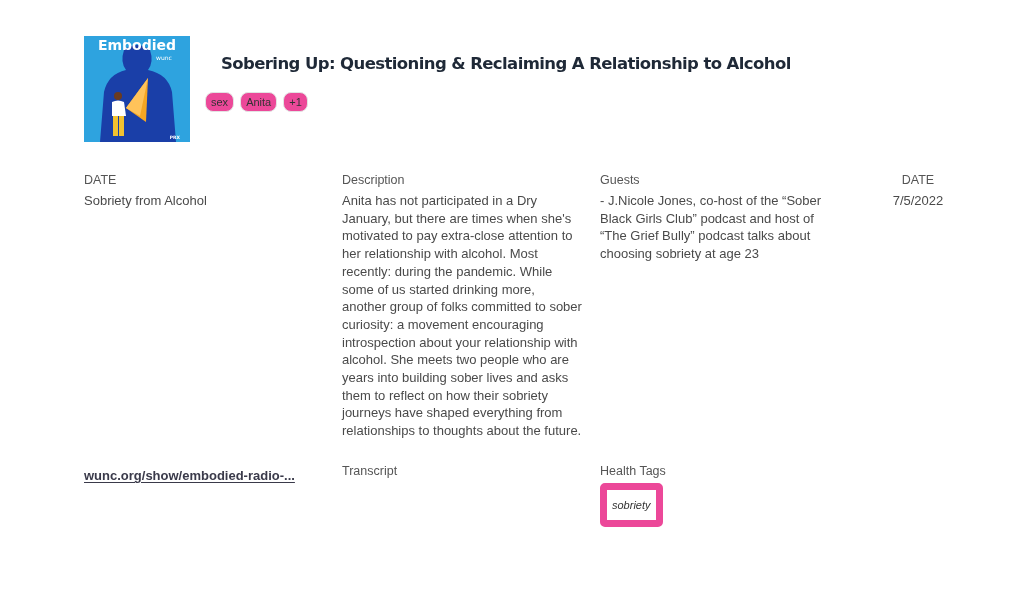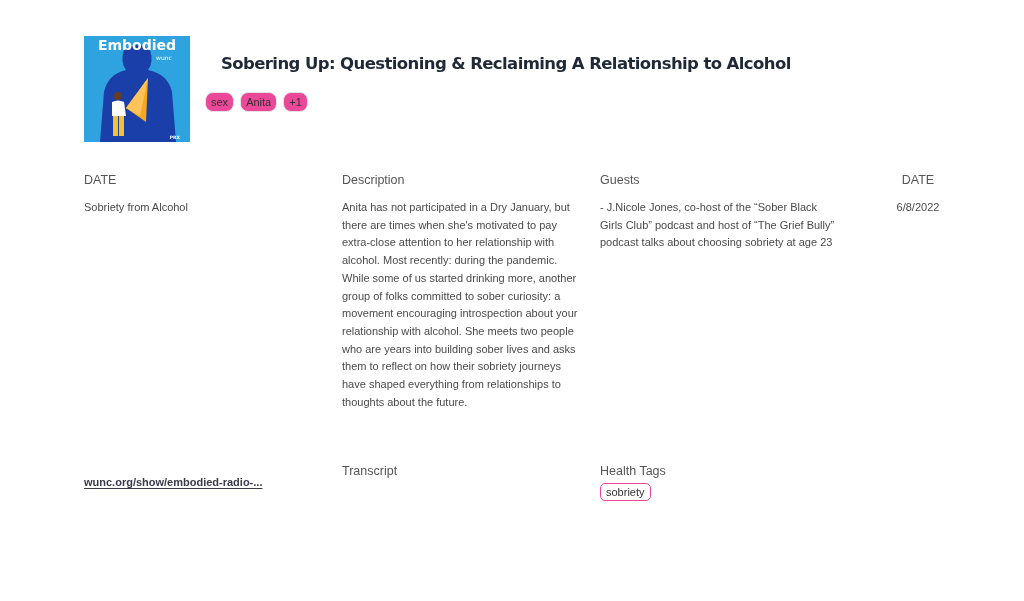--- a/index.html
+++ b/index.html
@@ -22,25 +22,25 @@
     }
     .chips { display: flex; gap: 6px; margin-top: 18px; }
     .chip {
       font-size: 11px; color: #333; border: 1px solid #e3e3e3;
       border-radius: 8px; padding: 3px 5px; line-height: 12px;
       background: #ec4899;
     }
     .grid { position: absolute; left: 84px; top: 172px; }
     .field { position: absolute; width: 240px; }
     .label { font-size: 12.5px; color: #555; line-height: 16px; }
-    .value { font-size: 11px; color: #4a4a4a; line-height: 17.7px; margin-top: 11px; }
+    .value { font-size: 13px; color: #4a4a4a; line-height: 17.7px; margin-top: 4px; }
     .link { color: #3a3a4a; text-decoration: underline; text-underline-offset: 2px; cursor: pointer; font-weight: bold; }
     .tag-chip {
-      display: inline-block; font-size: 11px; color: #333; border: 1px solid #ec4899;
-      border-radius: 5px; padding: 2px 5px; line-height: 12px; margin-top: 4px;
+      display: inline-block; font-size: 11px; color: #333; border: 7px solid #ec4899;
+      border-radius: 5px; padding: 9px 5px; line-height: 12px; margin-top: 4px; font-style: italic;
     }
   </style>
 </head>
 <body>
 
 <div class="header">
   <div class="cover">
     <svg width="106" height="106" viewBox="0 0 106 106">
       <rect width="106" height="106" fill="#2ea3df"></rect>
       <path d="M40 14 Q53 4 66 14 Q70 26 64 34 Q84 38 88 56 L92 106 L16 106 L20 56 Q24 38 42 34 Q36 26 40 14Z" fill="#1a3fa8"></path>
@@ -75,21 +75,21 @@
     <div class="value">Anita has not participated in a Dry January, but there are times when she's motivated to pay extra-close attention to her relationship with alcohol. Most recently: during the pandemic. While some of us started drinking more, another group of folks committed to sober curiosity: a movement encouraging introspection about your relationship with alcohol. She meets two people who are years into building sober lives and asks them to reflect on how their sobriety journeys have shaped everything from relationships to thoughts about the future.</div>
   </div>
   <div class="field" style="left:516px; top:0; width:240px;">
     <div class="label">Guests</div>
     <div class="value">
       <div>- J.Nicole Jones, co-host of the “Sober Black Girls Club” podcast and host of “The Grief Bully” podcast talks about choosing sobriety at age 23</div>
     </div>
   </div>
   <div class="field" style="left:774px; top:0; width:120px;text-align:center;">
     <div class="label">DATE</div>
-    <div class="value">6/8/2022</div>
+    <div class="value">7/5/2022</div>
   </div>
 
   <div class="field" style="left:0; top:291px;">
     <div class="value"><span class="link">wunc.org/show/embodied-radio-...</span></div>
   </div>
   <div class="field" style="left:258px; top:291px;">
     <div class="label">Transcript</div>
   </div>
   <div class="field" style="left:516px; top:291px;">
     <div class="label">Health Tags</div>

